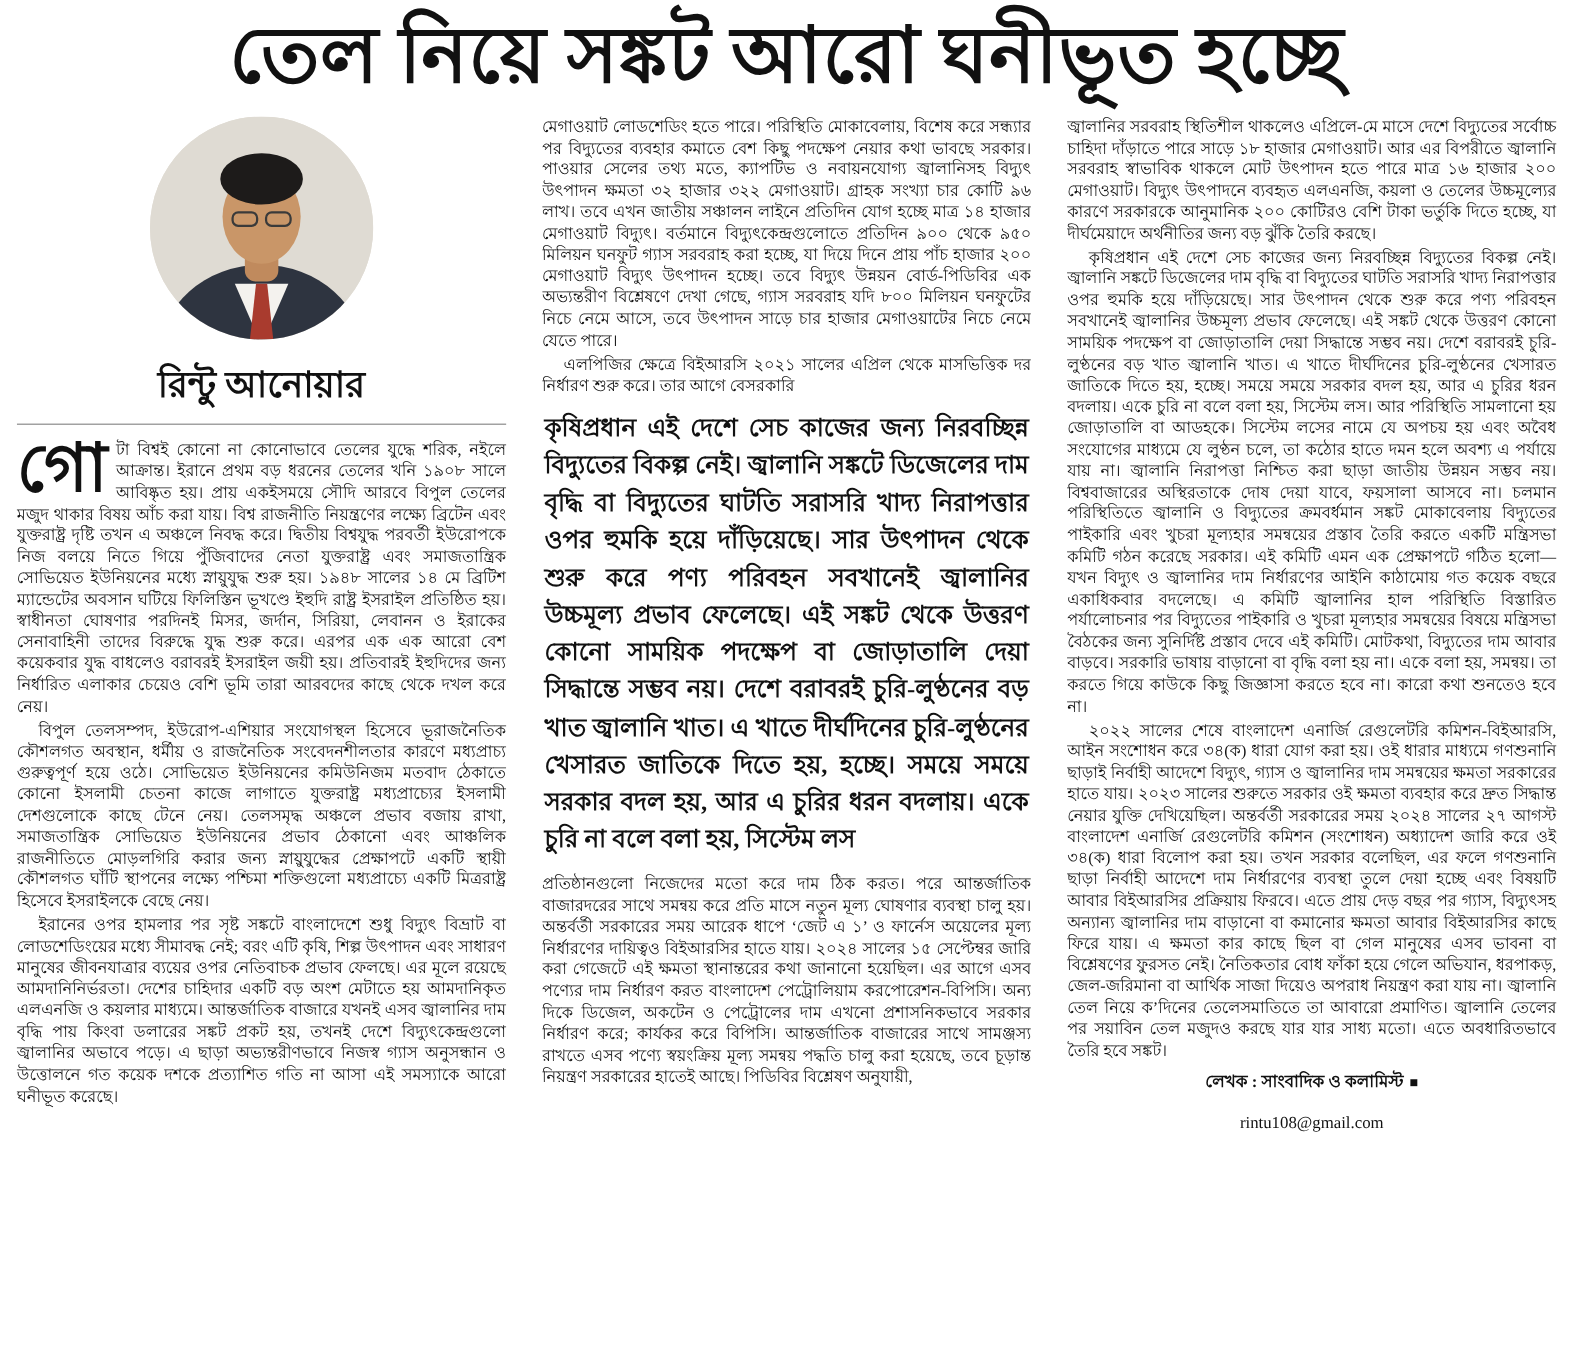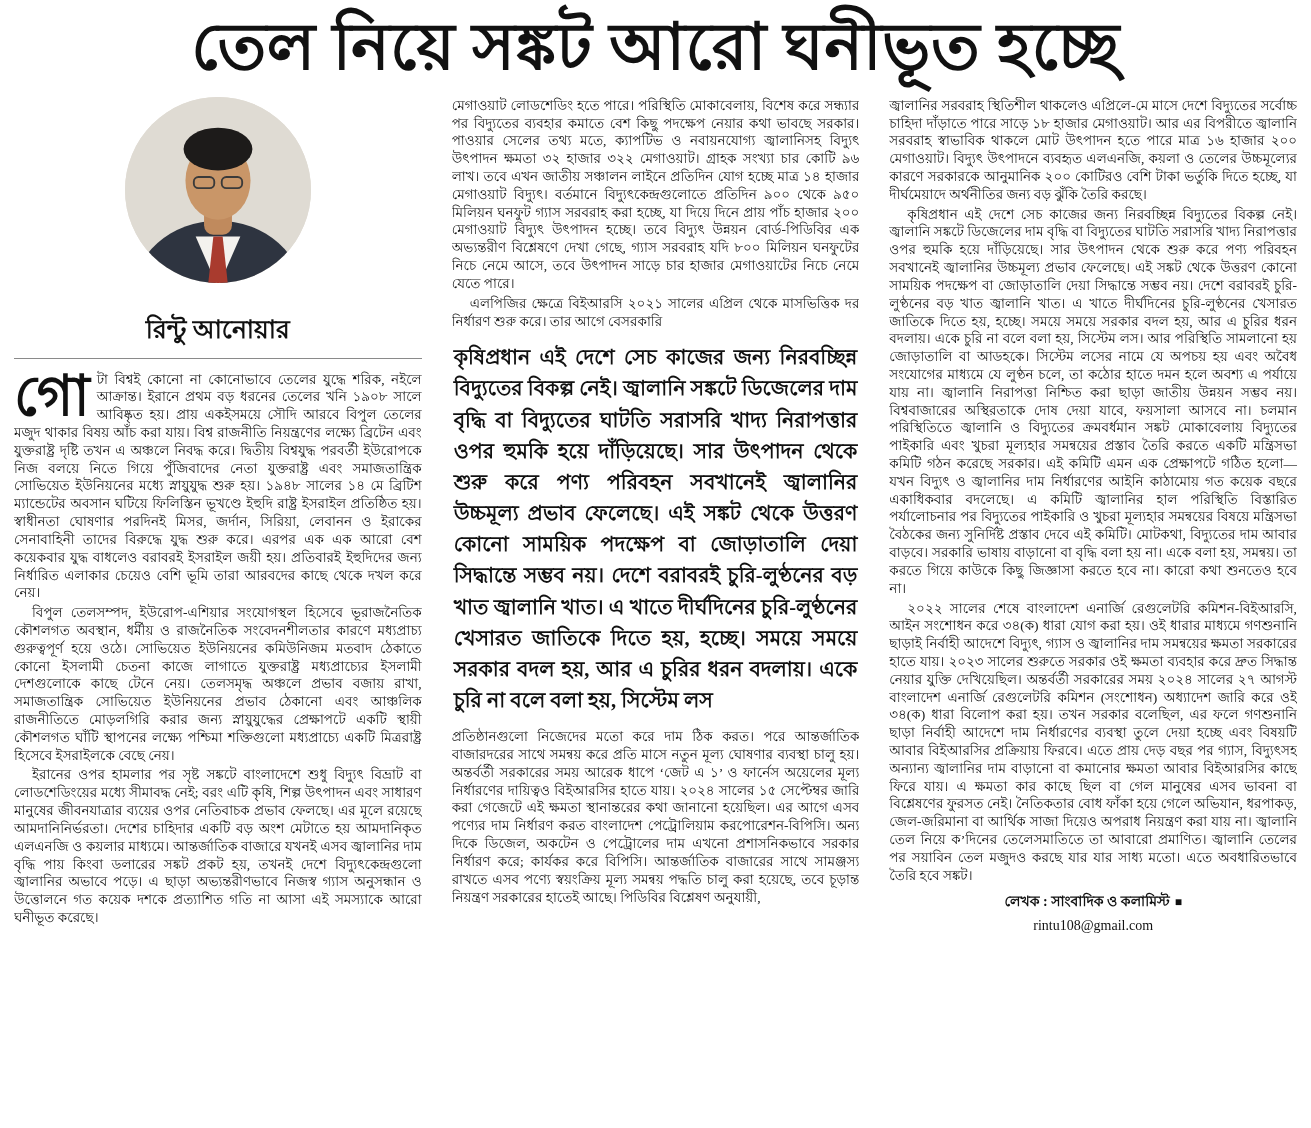--- a/index.html
+++ b/index.html
@@ -41,23 +41,23 @@
   .photo {
     width: 186px;
     height: 186px;
     border-radius: 50%;
     overflow: hidden;
     display: inline-block;
     background: #e3ded6;
   }
   .photo svg { display: block; width: 100%; height: 100%; }
   .byline {
-    font-size: 25px;
+    font-size: 30px;
     font-weight: 700;
-    margin-top: 25px;
+    margin-top: 14px;
   }
   .para {
     text-indent: 18px;
     margin-bottom: 2px;
   }
   .para.first { text-indent: 0; }
   .dropcap {
     float: left;
     font-size: 56px;
     line-height: 46px;
@@ -79,21 +79,21 @@
     font-weight: 700;
     font-size: 14px;
   }
   .end-mark {
     display: inline-block;
     margin-left: 5px;
     font-size: 12px;
   }
   .email {
     font-size: 14px;
-    margin-top: 6px;
+    margin-top: 16px;
   }
 </style>
 </head>
 <body>
 
 <h1 class="headline">তেল নিয়ে সঙ্কট আরো ঘনীভূত হচ্ছে</h1>
 
 <div class="columns">
 
   <div class="col">

